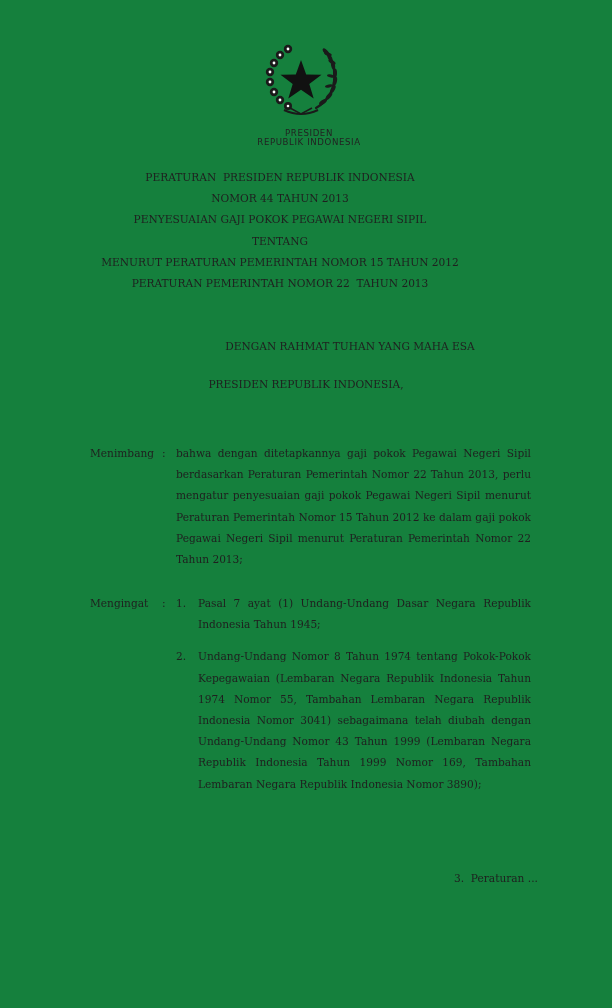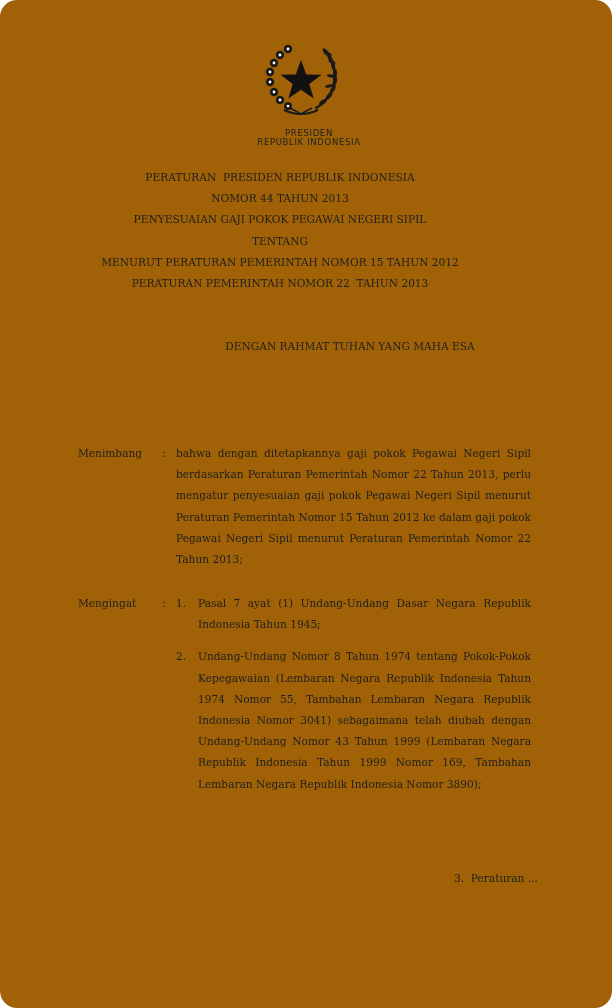--- a/index.html
+++ b/index.html
@@ -13,22 +13,21 @@
       position: relative;
       overflow: hidden;
       font-family: "DejaVu Serif", "Liberation Serif", serif;
       color: #1a1a1a;
     }
     .page {
       position: absolute;
       left: 0; top: 0;
       width: 612px;
       height: 1008px;
-      background: #a16207;
-      border-radius: 17px;
+      background: #15803d;
     }
     .emblem {
       position: absolute;
       left: 260px;
       top: 42px;
       width: 82px;
       height: 78px;
     }
     .emblem-caption {
       position: absolute;
@@ -74,21 +73,21 @@
       width: 454px;
       font-size: 10.6px;
       line-height: 21.2px;
       color: #1f1f1f;
     }
     .menimbang { top: 443px; }
     .mengingat { top: 593px; }
 
     .sec-label {
       position: absolute;
-      left: 0;
+      left: 12px;
       top: 0;
       white-space: nowrap;
     }
     .sec-colon {
       position: absolute;
       left: 84px;
       top: 0;
     }
     .sec-body {
       position: absolute;
@@ -179,20 +178,21 @@
   <div class="title-block">
     <span class="title-line">PERATURAN  PRESIDEN REPUBLIK INDONESIA</span>
     <span class="title-line">NOMOR 44 TAHUN 2013</span>
     <span class="title-line">PENYESUAIAN GAJI POKOK PEGAWAI NEGERI SIPIL</span>
     <span class="title-line">TENTANG</span>
     <span class="title-line">MENURUT PERATURAN PEMERINTAH NOMOR 15 TAHUN 2012</span>
     <span class="title-line">PERATURAN PEMERINTAH NOMOR 22  TAHUN 2013</span>
   </div>
 
   <div class="centered-line rahmat">DENGAN RAHMAT TUHAN YANG MAHA ESA</div>
+  <div class="centered-line presiden">PRESIDEN REPUBLIK INDONESIA,</div>
 
   <div class="section menimbang">
     <span class="sec-label">Menimbang</span>
     <span class="sec-colon">:</span>
     <div class="sec-body">bahwa dengan ditetapkannya gaji pokok Pegawai Negeri Sipil berdasarkan Peraturan Pemerintah Nomor 22 Tahun 2013, perlu mengatur penyesuaian gaji pokok Pegawai Negeri Sipil menurut Peraturan Pemerintah Nomor 15 Tahun 2012 ke dalam gaji pokok Pegawai Negeri Sipil menurut Peraturan Pemerintah Nomor 22 Tahun 2013;</div>
   </div>
 
   <div class="section mengingat">
     <span class="sec-label">Mengingat</span>
     <span class="sec-colon">:</span>

